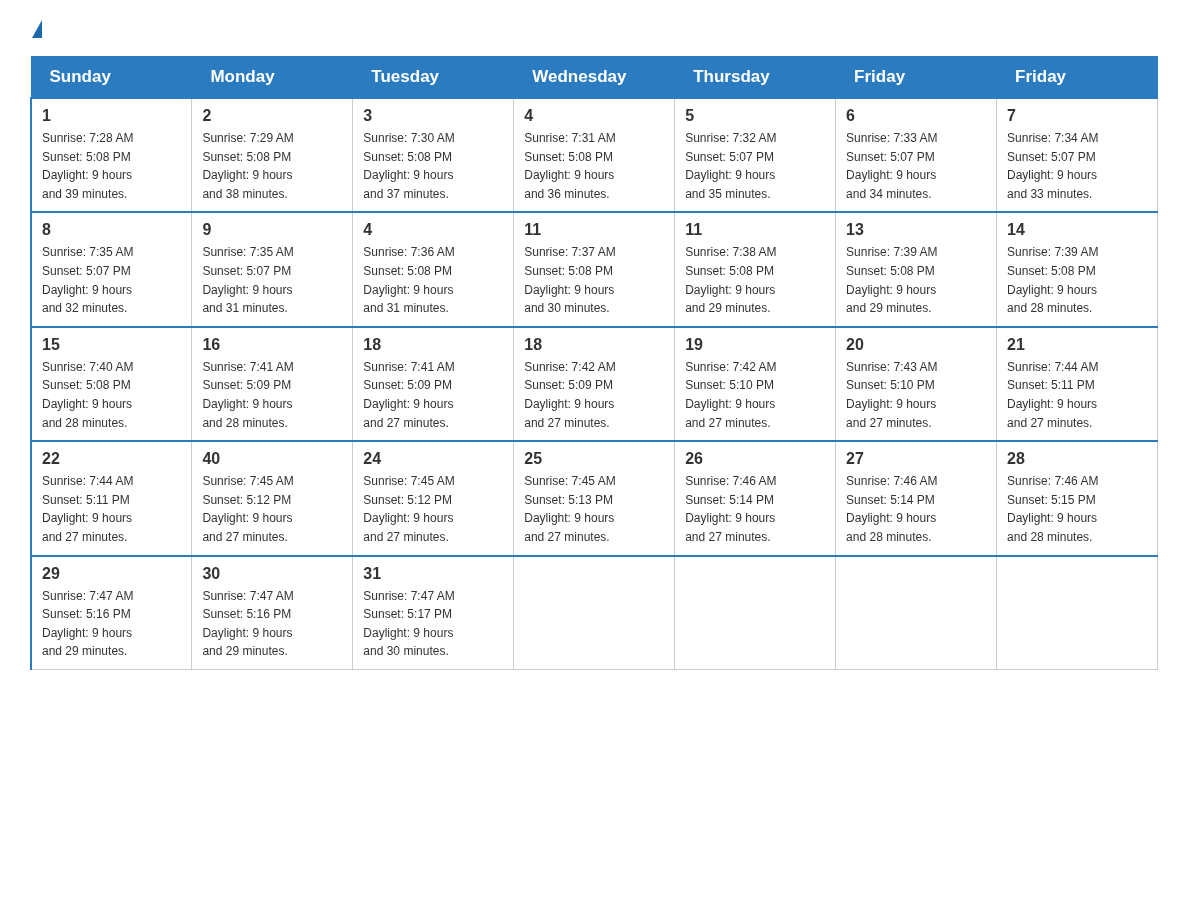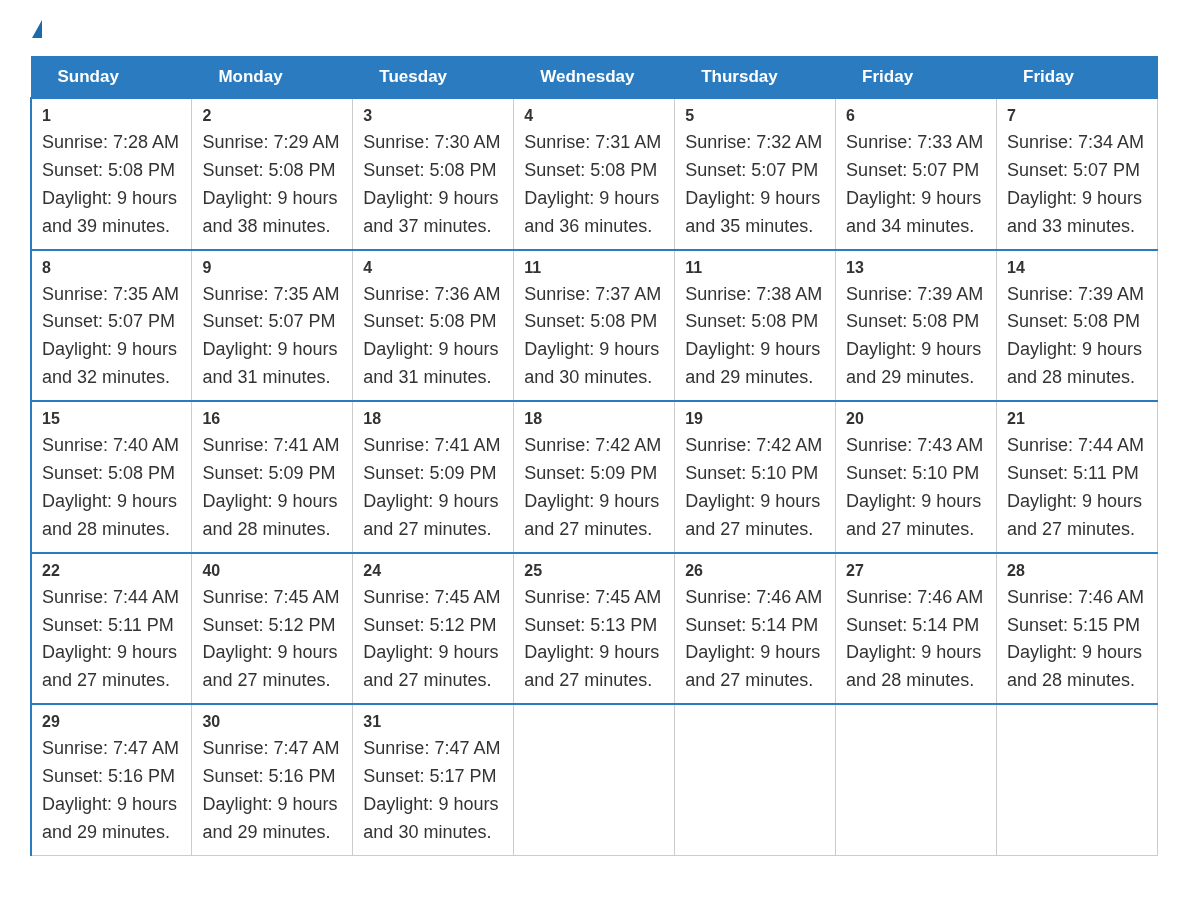--- a/index.html
+++ b/index.html
@@ -42,21 +42,21 @@
     table {
       width: 100%;
       border-collapse: collapse;
       table-layout: fixed;
     }
     thead th {
       background-color: #2a7bbf;
       color: #fff;
       font-size: 17px;
       font-weight: bold;
-      padding: 10px 26px;
+      padding: 10px 18px;
       text-align: left;
       border: 1px solid #2a7bbf;
     }
     tbody td {
       border: 1px solid #ccc;
       vertical-align: top;
       padding: 8px 10px;
       font-size: 13.5px;
       color: #333;
       height: 110px;
@@ -67,21 +67,21 @@
     tbody tr {
       border-top: 2px solid #2a7bbf;
     }
     .day-num {
       font-size: 16px;
       font-weight: bold;
       margin-bottom: 4px;
       display: block;
     }
     .day-info {
-      font-size: 18px;
+      font-size: 12px;
       line-height: 1.55;
     }
     .empty-cell {
       background: #fff;
     }
   </style>
 </head>
 <body>
 
 <div class="header">

